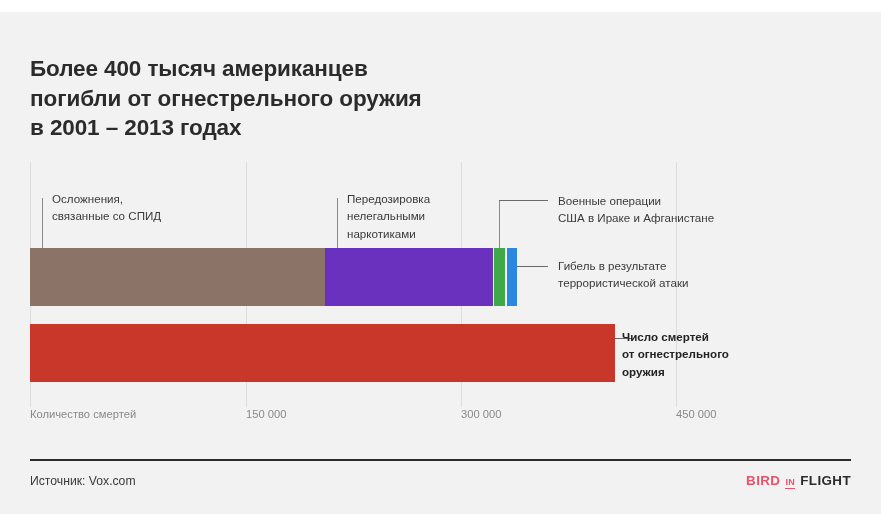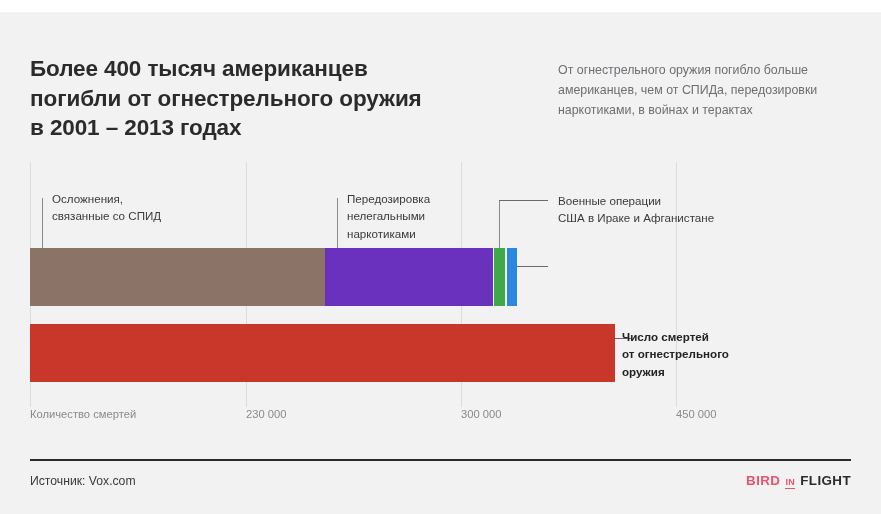--- a/index.html
+++ b/index.html
@@ -176,23 +176,20 @@
 </style>
 </head>
 <body>
 
 <div id="infographic">
 
   <div id="title">Более 400 тысяч американцев
 погибли от огнестрельного оружия
 в 2001 – 2013 годах</div>
 
-  <div id="subtitle">От огнестрельного оружия погибло больше
-американцев, чем от СПИДа, передозировки
-наркотиками, в войнах и терактах</div>
 
   <div id="plot">
 
     <div class="axis-baseline"></div>
     <div class="gridline" style="left:246px;"></div>
     <div class="gridline" style="left:461px;"></div>
     <div class="gridline" style="left:676px;"></div>
 
     <div class="bar-row" style="left:30px; top:86px; width:487px;">
       <div class="seg" style="left:0px;   width:295px; background:#8b7367;"></div>
@@ -218,29 +215,31 @@
     <div class="seg-label" style="left:52px; top:28px;">Осложнения,
 связанные со СПИД</div>
 
     <div class="seg-label" style="left:347px; top:28px;">Передозировка
 нелегальными
 наркотиками</div>
 
     <div class="callout-label" style="left:558px; top:30px;">Военные операции
 США в Ираке и Афганистане</div>
 
+    <div class="callout-label" style="left:558px; top:95px;">Гибель в результате
+террористической атаки</div>
 
     <div class="callout-label strong" style="left:622px; top:166px;">Число смертей
 от огнестрельного
 оружия</div>
   </div>
 
   <div id="axis">
     <div id="axis-title">Количество смертей</div>
-    <div class="tick-label" style="left:246px;">230 000</div>
+    <div class="tick-label" style="left:246px;">150 000</div>
     <div class="tick-label" style="left:461px;">300 000</div>
     <div class="tick-label" style="left:676px;">450 000</div>
   </div>
 
   <div id="footer-rule"></div>
 
   <div id="source">Источник: Vox.com</div>
 
   <div id="logo">
     <span class="bird">BIRD</span>

